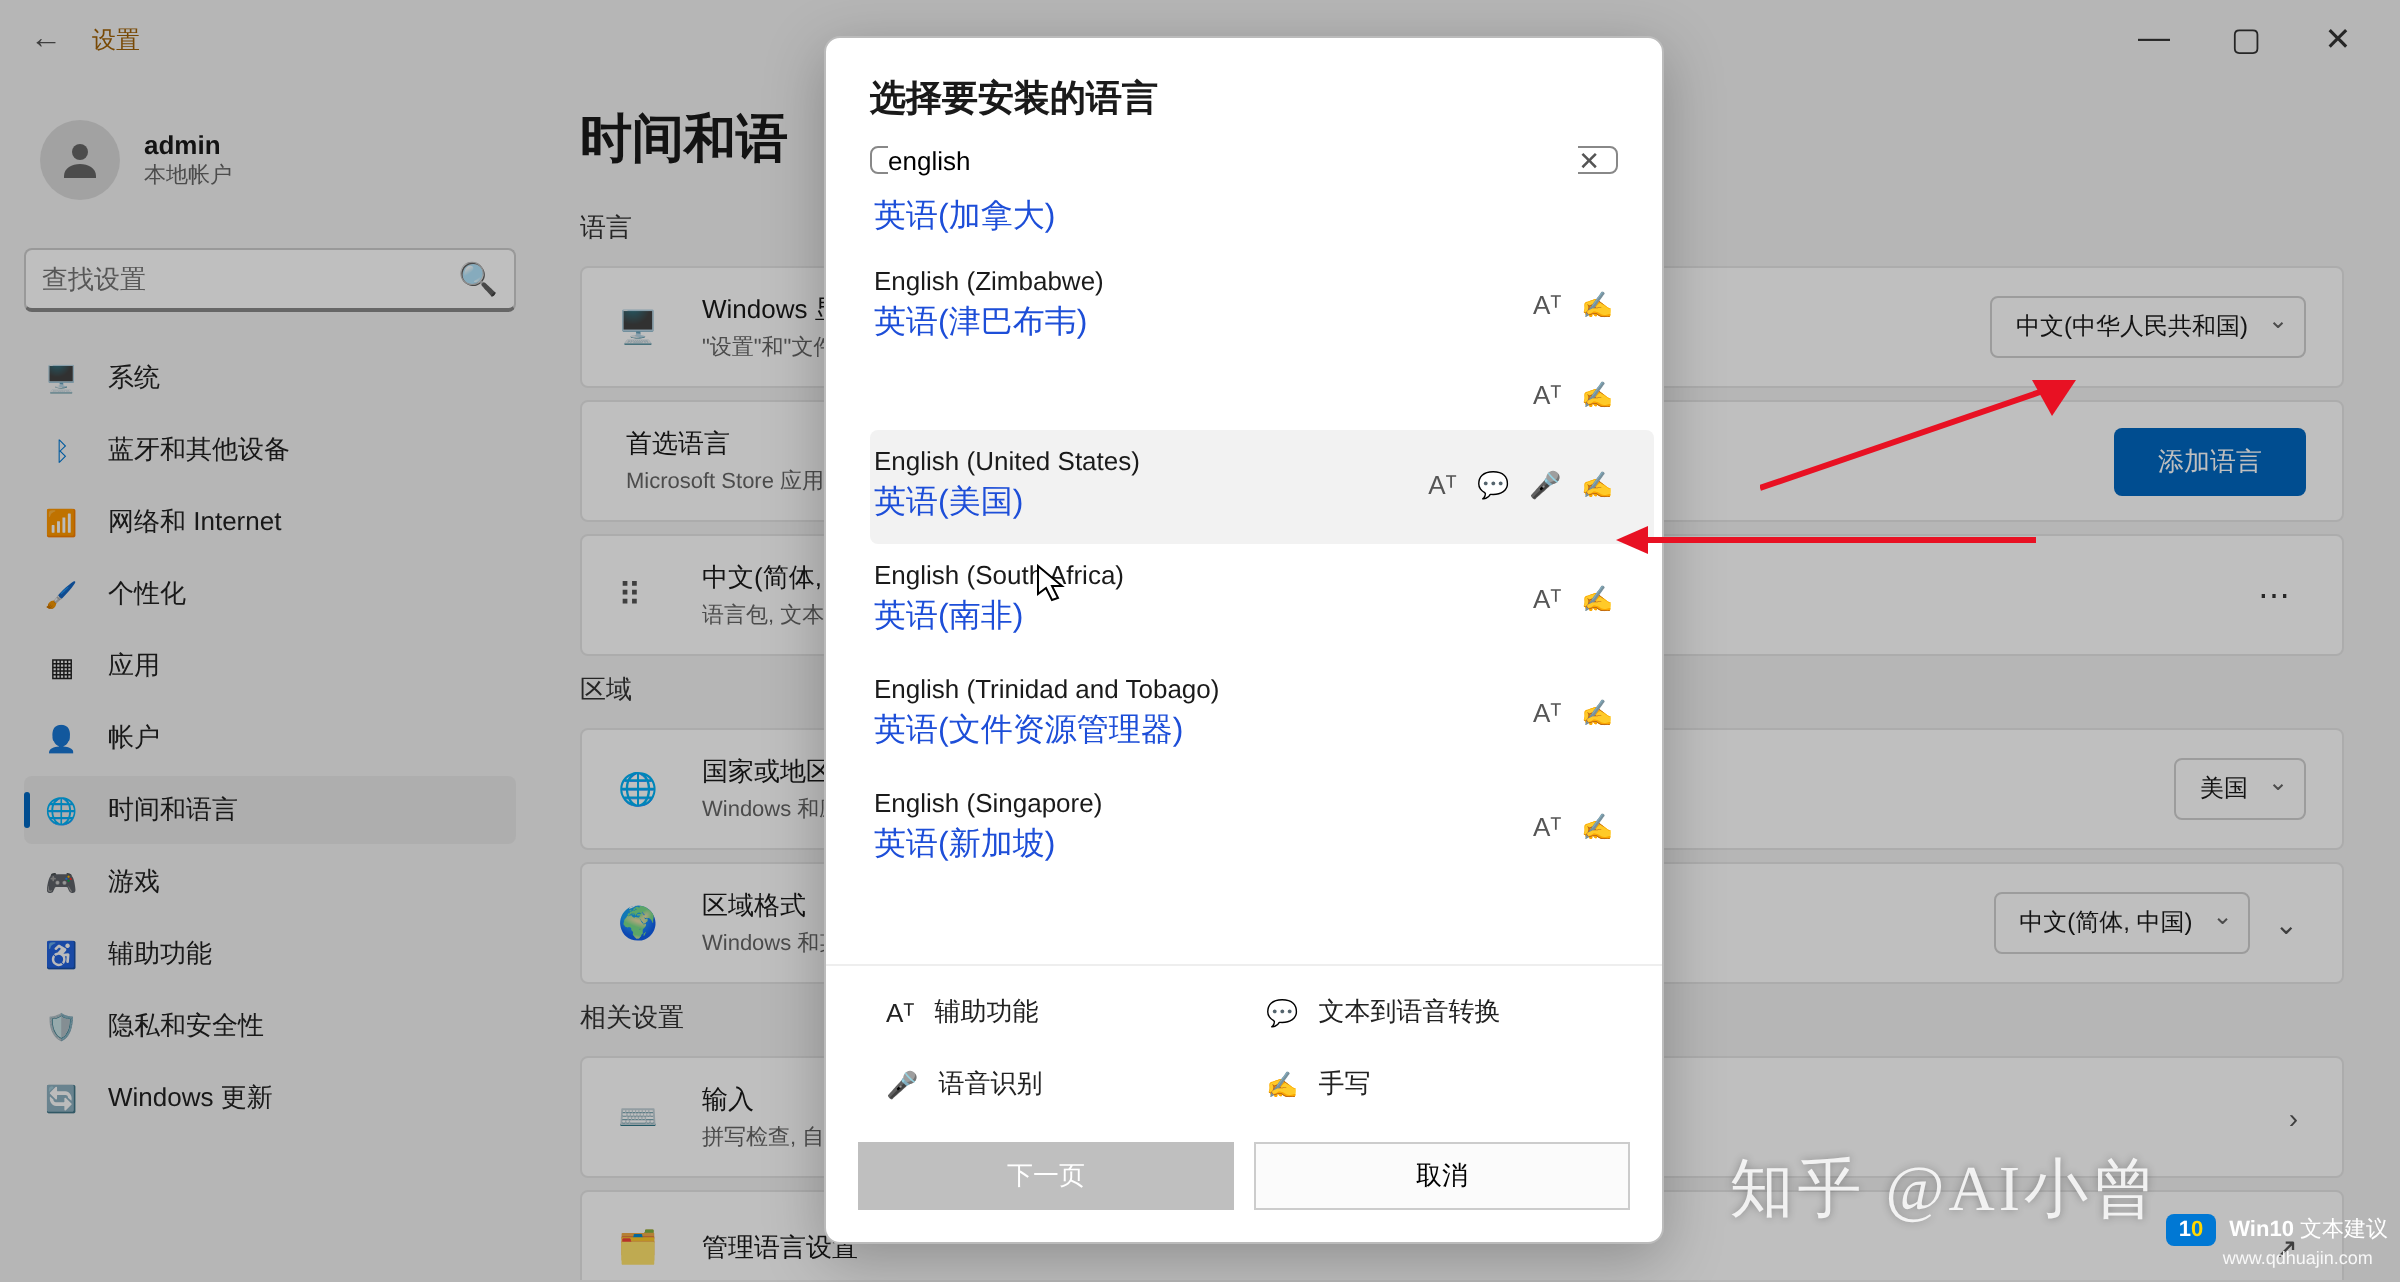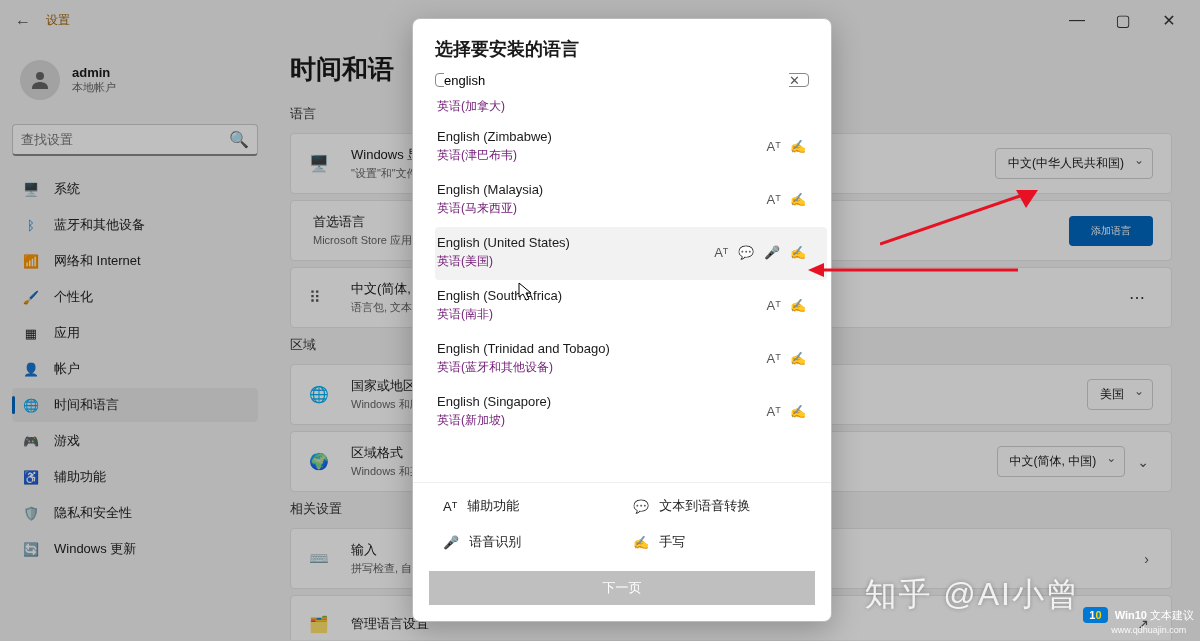--- a/index.html
+++ b/index.html
@@ -33,45 +33,45 @@
 .pagetitle { font-size: 26px; font-weight: 600; margin-bottom: 18px; }
 .section-label { font-size: 13px; color: #333; margin: 8px 0 10px 0; }
 
 .card { background: #fff; border: 1px solid #e6e6e6; border-radius: 4px; display: flex; align-items: center; padding: 12px 18px; margin-bottom: 6px; min-height: 58px; }
 .card .cicon { width: 28px; color: #555; margin-right: 14px; display:flex; align-items:center; }
 .card .ctext .ctitle { font-size: 13px; }
 .card .ctext .csub { font-size: 11px; color: #666; margin-top: 2px; }
 .card .right { margin-left: auto; display: flex; align-items: center; gap: 8px; }
 .select-like { background: #fff; border: 1px solid #d0d0d0; border-radius: 4px; padding: 6px 28px 6px 12px; font-size: 12px; position: relative; text-align: center; }
 .select-like::after { content: "⌄"; position: absolute; right: 8px; top: 4px; color: #666; }
-.btn-primary { background: #0067c0; color: #fff; border: none; border-radius: 4px; padding: 8px 22px; font-size: 10px; cursor: pointer; }
+.btn-primary { background: #0067c0; color: #fff; border: none; border-radius: 4px; padding: 8px 22px; font-size: 13px; cursor: pointer; }
 .dots { font-size: 16px; letter-spacing: 2px; color: #333; padding: 0 6px; cursor:pointer; }
 .chev { color: #555; font-size: 14px; padding: 0 4px; }
 
 .overlay { position: absolute; inset: 0; background: rgba(0,0,0,0.25); }
 .dialog { position: absolute; left: 412px; top: 18px; width: 420px; height: 604px; background: #fff; border: 1px solid #bbb; border-radius: 8px; box-shadow: 0 8px 30px rgba(0,0,0,0.25); display: flex; flex-direction: column; overflow: hidden; }
 .dlg-title { font-size: 18px; font-weight: 600; padding: 18px 22px 12px 22px; }
 .dlg-search { margin: 0 22px 8px 22px; display: flex; align-items: center; border: 1px solid #888; border-radius: 4px; height: 14px; padding: 0 8px; }
 .dlg-search input { flex: 1; border: none; outline: none; font-size: 13px; }
 .dlg-search .clear { color: #555; cursor: pointer; font-size: 13px; }
 .dlg-list { flex: 1; overflow-y: auto; padding: 0 4px 0 22px; position: relative; }
 .lang-item { padding: 8px 6px 10px 2px; display: flex; align-items: center; cursor: pointer; border-radius: 4px; }
 .lang-item:hover, .lang-item.hovered { background: #f2f2f2; }
 .lang-text .en { font-size: 13px; }
-.lang-text .zh { font-size: 12px; color: #701a75; margin-top: 3px; }
+.lang-text .zh { font-size: 16px; color: #1d4ed8; margin-top: 3px; }
 .lang-icons { margin-left: auto; display: flex; gap: 10px; color: #555; padding-right: 14px; }
 .lang-icons span { font-size: 13px; }
 .dlg-legend { display: flex; flex-wrap: wrap; gap: 18px 40px; padding: 14px 22px 10px 30px; border-top: 1px solid #eee; }
 .legend-item { display: flex; align-items: center; gap: 10px; font-size: 13px; color: #222; width: 150px; }
 .dlg-footer { display: flex; gap: 10px; padding: 10px 16px 16px 16px; }
 .dlg-footer button { flex: 1; height: 34px; border-radius: 0; border: 1px solid #ccc; background: #fbfbfb; font-size: 13px; cursor: pointer; }
 .dlg-footer button.primary { background: #bfbfbf; color: #fff; border-color: #bfbfbf; }
 
 .arrow-red { position: absolute; pointer-events: none; }
-.watermark { position: absolute; right: 120px; bottom: 24px; font-size: 32px; color: rgba(255,255,255,0.85); font-weight: 300; text-shadow: 0 0 4px rgba(0,0,0,0.3); letter-spacing: 2px; }
+.watermark { position: absolute; right: 120px; bottom: 24px; font-size: 32px; color: rgba(255,255,255,0.85); font-weight: 300; text-shadow: 0 0 4px rgba(0,0,0,0.3); letter-spacing: 2px; font-family: Liberation Serif, serif; }
 .wm2 { position: absolute; right: 6px; bottom: 6px; font-size: 11px; color: #fff; }
 .wm2 .box { display:inline-block;background:#0078d4;border-radius:4px;padding:2px 6px;font-weight:bold;margin-right:4px;}
 .cursor { position: absolute; left: 518px; top: 282px; pointer-events:none; }.ic-gray{fill:#666}
 </style>
 </head>
 <body>
 
 <div class="titlebar">
   <div class="back">←</div>
   <div class="title">设置</div>
@@ -255,24 +255,20 @@
           <div class="lang-text">
             <div class="en">English (Zimbabwe)</div>
             <div class="zh">英语(津巴布韦)</div>
           </div>
           <div class="lang-icons">
             <span>Aᵀ</span>
             <span>✍️</span>
           </div>
         </div>
         <div class="lang-item">
-          <div class="lang-text">
-            <div class="en">English (Malaysia)</div>
-            <div class="zh">英语(马来西亚)</div>
-          </div>
           <div class="lang-icons">
             <span>Aᵀ</span>
             <span>✍️</span>
           </div>
         </div>
         <div class="lang-item hovered">
           <div class="lang-text">
             <div class="en">English (United States)</div>
             <div class="zh">英语(美国)</div>
           </div>
@@ -289,21 +285,21 @@
             <div class="zh">英语(南非)</div>
           </div>
           <div class="lang-icons">
             <span>Aᵀ</span>
             <span>✍️</span>
           </div>
         </div>
         <div class="lang-item">
           <div class="lang-text">
             <div class="en">English (Trinidad and Tobago)</div>
-            <div class="zh">英语(蓝牙和其他设备)</div>
+            <div class="zh">英语(文件资源管理器)</div>
           </div>
           <div class="lang-icons">
             <span>Aᵀ</span>
             <span>✍️</span>
           </div>
         </div>
         <div class="lang-item">
           <div class="lang-text">
             <div class="en">English (Singapore)</div>
             <div class="zh">英语(新加坡)</div>
@@ -328,20 +324,21 @@
         <span>🎤</span>
         <span>语音识别</span>
       </div>
     <div class="legend-item">
         <span>✍️</span>
         <span>手写</span>
       </div>
   </div>
   <div class="dlg-footer">
     <button class="primary">下一页</button>
+    <button>取消</button>
   </div>
 </div>
 
 <svg class="arrow-red" style="left:808px;top:258px" width="210" height="24">
   <line x1="210" y1="12" x2="12" y2="12" stroke="#e81123" stroke-width="3"></line>
   <polygon points="0,12 16,5 16,19" fill="#e81123"></polygon>
 </svg>
 <svg class="arrow-red" style="left:880px;top:186px" width="160" height="60">
   <line x1="0" y1="58" x2="140" y2="10" stroke="#e81123" stroke-width="3"></line>
   <polygon points="158,4 136,4 146,22" fill="#e81123"></polygon>

